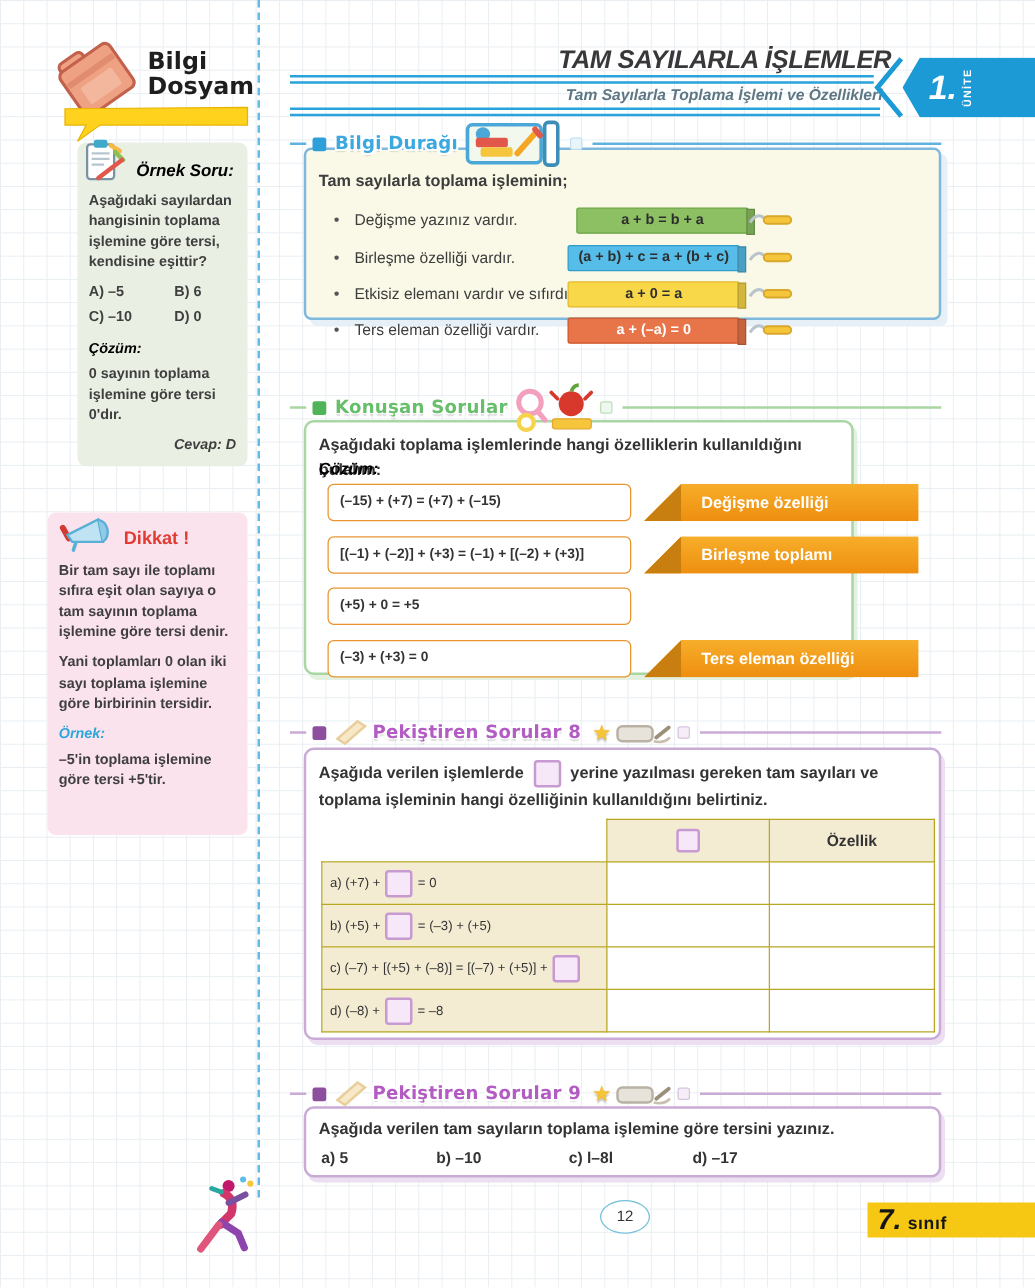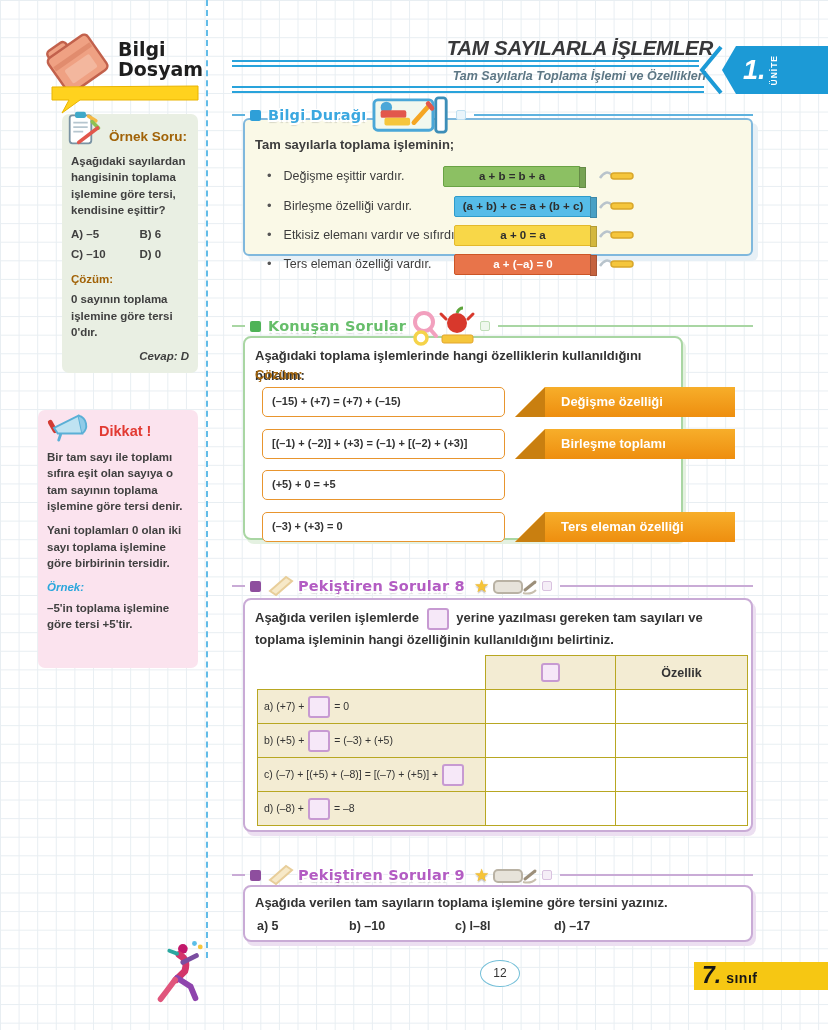--- a/index.html
+++ b/index.html
@@ -15,21 +15,21 @@
   .abs { position:absolute; }
 
   
   .col-divider { position:absolute; left:206px; top:0; height:958px; border-left:2px dashed #62bce8; }
 
   .logo-text { font-family:"DejaVu Sans", sans-serif; font-weight:bold; font-size:19px; line-height:1.05; color:#1e1e1e; }
   .card { border-radius:7px; padding:10px 9px 8px; font-size:11.5px; line-height:1.42; color:#3f3f3f; font-weight:bold; }
   .card p { margin-bottom:8px; text-align:left; }
   .card-ornek { background:#e9efe3; }
   .card-dikkat { background:#fbe3ee; }
-  .lbl-orange { color:#a16207; font-weight:bold; }
+  .lbl-orange { color:#000000; font-weight:bold; font-style:italic; }
   .lbl-red { color:#e23b33; font-weight:bold; font-size:14.5px; }
   .lbl-blue { color:#2ba7dc; font-weight:bold; font-style:italic; }
   .options { display:grid; grid-template-columns:58% 42%; row-gap:3px; margin-bottom:9px; }
   .answer { text-align:right; font-style:italic; font-weight:bold; }
   .card-head { display:flex; align-items:flex-end; gap:6px; margin-bottom:7px; }
 
   
   .main-title { font-size:20.5px; font-weight:bold; font-style:italic; color:#38383a; letter-spacing:-0.3px; text-align:right; }
   .sub-title { font-size:12.5px; font-weight:bold; font-style:italic; color:#5d7785; text-align:right; }
   .dbl-line { height:7px; border-top:2px solid #29a3db; border-bottom:2px solid #29a3db; }
@@ -182,23 +182,23 @@
       <rect x="67" y="2" width="11" height="36" rx="3" fill="#fff" stroke="#3c8eb8" stroke-width="3"></rect>
     </svg>
     <span class="sq2"></span>
       <span class="trail"></span>
   </div>
   <div class="sec-box box-bilgi" style="left:243px;top:118px;width:510px;height:138px">
     <div class="intro-line abs" style="left:10px;top:17px">Tam sayılarla toplama işleminin;</div>
 
     <div class="bullet-row" style="left:22px;top:48px">
       <span class="bullet-dot">•</span>
-      <span>Değişme eşittir vardır.</span>
-    </div>
-    <div class="roller" style="left: 198px; top: 46px; background-color: rgb(140, 192, 99); border-color: rgb(105, 163, 68);">a + b = b + a</div>
+      <span>Değişme yazınız vardır.</span>
+    </div>
+    <div class="roller" style="left: 216px; top: 46px; background-color: rgb(140, 192, 99); border-color: rgb(105, 163, 68);">a + b = b + a</div>
     <svg class="abs" style="left:352px;top:46px" width="40" height="22" viewBox="0 0 40 22">
       <path d="M3 12 q6 -9 12 -3" fill="none" stroke="#b9c4cc" stroke-width="2.5"></path>
       <rect x="14" y="7" width="22" height="6" rx="3" fill="#f5c63c" stroke="#d9a72a" stroke-width="1.5"></rect>
     </svg>
 
     <div class="bullet-row" style="left:22px;top:78px">
       <span class="bullet-dot">•</span>
       <span>Birleşme özelliği vardır.</span>
     </div>
     <div class="roller" style="left: 209px; top: 76px; background-color: rgb(86, 188, 232); border-color: rgb(46, 156, 203);">(a + b) + c = a + (b + c)</div>

